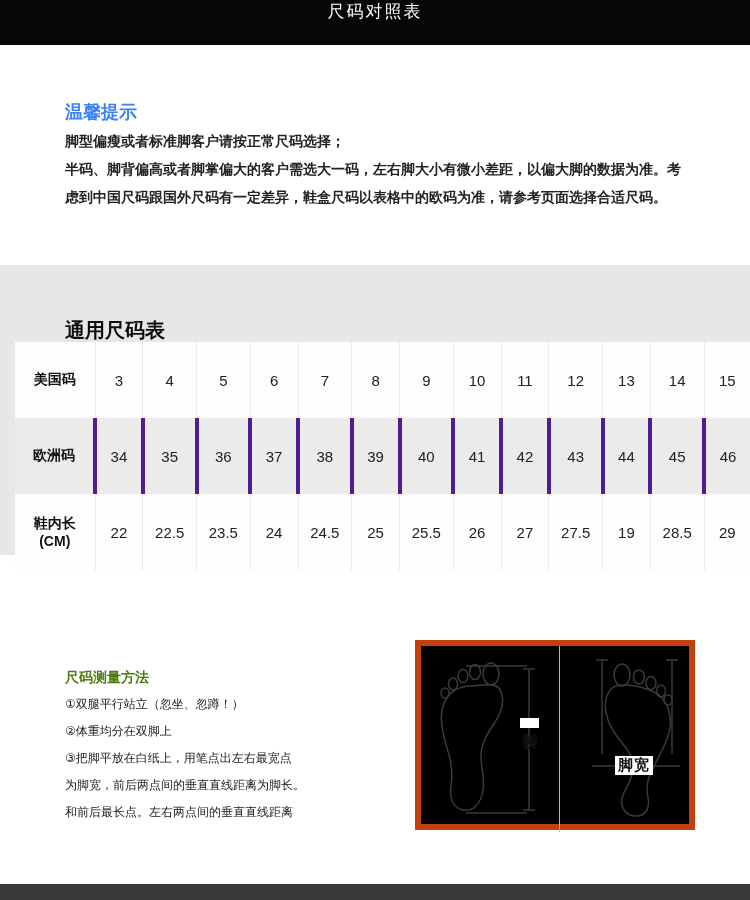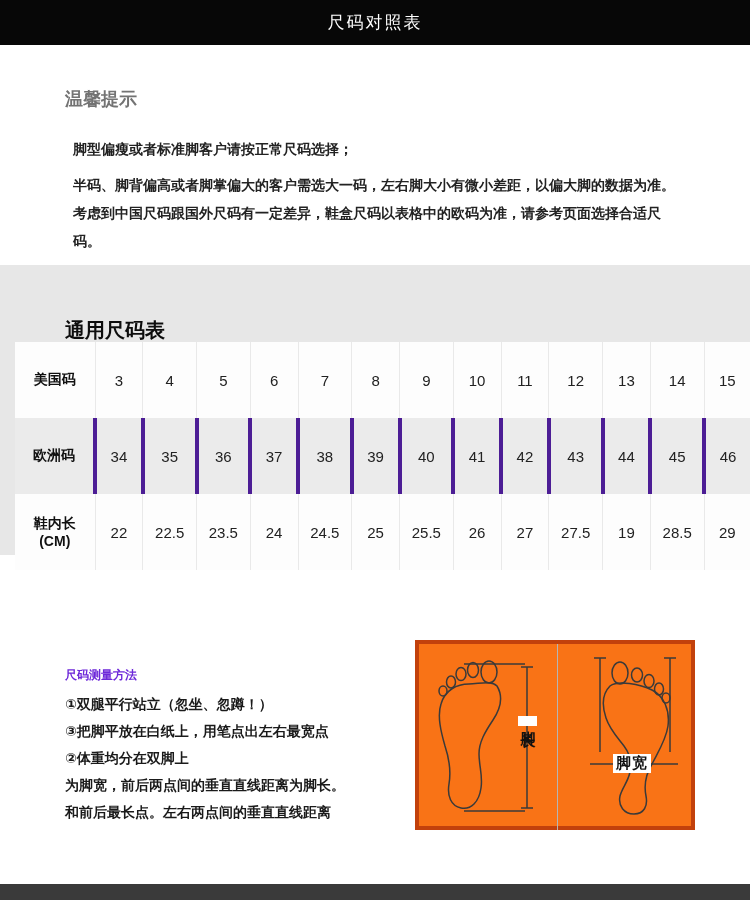--- a/index.html
+++ b/index.html
@@ -3,45 +3,45 @@
 <meta charset="utf-8">
 <style>
   html,body{margin:0;padding:0;background:#fff;}
   .page{
     position:relative;width:750px;height:900px;overflow:hidden;background:#fff;
     font-family:"Liberation Sans","DejaVu Sans",sans-serif;color:#1a1a1a;
   }
   
   .header-bar{
     position:absolute;left:0;top:0;width:750px;height:45px;background:#070707;
-    display:flex;align-items:center;justify-content:center;
+    display:flex;justify-content:center;
   }
   .header-title{color:#fff;font-size:17px;letter-spacing:2px;font-weight:500;}
   
-  .tips-heading{position:absolute;left:65px;top:72px;font-size:18px;font-weight:700;color:#737373;}
+  .tips-heading{position:absolute;left:65px;top:85px;font-size:18px;font-weight:700;color:#3b82f6;}
   .tips-body{position:absolute;left:65px;top:127px;width:624px;font-size:14px;line-height:28px;font-weight:600;color:#222;}
-  .tips-body p{margin:8px;}
+  .tips-body p{margin:0;}
   
   .gray-band{position:absolute;left:0;top:265px;width:750px;height:290px;background:#e7e7e7;}
   .table-heading{position:absolute;left:65px;top:35px;font-size:20px;font-weight:700;color:#0d0d0d;}
   .size-table{position:absolute;left:15px;top:77px;border-collapse:collapse;table-layout:fixed;}
   .size-table td{height:60px;text-align:center;vertical-align:middle;padding:8px;}
   .size-table td.label-cell{width:115px;font-size:14px;font-weight:600;color:#111;}
   .size-table td.num-cell{width:46px;font-size:15px;color:#222;}
   .size-table tr.stripe-white td{background:#fdfdfd;border-right:1px solid #e9e9e9;}
   .size-table tr.stripe-gray td{background:#ebebeb;border-right:4px solid #4c1d95;}
   .size-table tr td:last-child{border-right:none;}
   
-  .measure-heading{position:absolute;left:65px;top:657px;font-size:12px;font-weight:700;color:#6d28d9;}
-  .measure-lines{position:absolute;left:65px;top:691px;width:340px;font-size:14px;line-height:27px;font-weight:700;color:#1a1a1a;}
+  .measure-heading{position:absolute;left:65px;top:657px;font-size:14px;font-weight:700;color:#4d7c0f;}
+  .measure-lines{position:absolute;left:65px;top:691px;width:340px;font-size:12px;line-height:27px;font-weight:400;color:#1a1a1a;}
   .measure-lines div{white-space:nowrap;}
   
   .diagram-box{
-    position:absolute;left:415px;top:640px;width:280px;height:190px;background:#f97316;
-    border:4px solid #c2410c;box-sizing:border-box;
+    position:absolute;left:415px;top:640px;width:280px;height:190px;background:#000000;
+    border:6px solid #c2410c;box-sizing:border-box;
   }
   .diagram-half{position:absolute;top:0;width:138px;height:186px;}
   .diagram-half.left{left:0;}
   .diagram-half.right{left:138px;border-left:1px solid #b5b5b5;}
   .diagram-half svg{display:block;}
   .foot-length-label{
     position:absolute;left:99px;top:72px;writing-mode:vertical-rl;text-orientation:upright;
     font-size:15px;font-weight:700;background:#fff;padding:3px 0;color:#111;letter-spacing:2px;
   }
   .foot-width-label{
@@ -118,22 +118,22 @@
             <td class="num-cell">28.5</td>
             <td class="num-cell">29</td>
           </tr>
         </tbody>
     </table>
   </div>
 
   <h2 class="measure-heading">尺码测量方法</h2>
   <div class="measure-lines" id="measure-lines">
       <div>①双腿平行站立（忽坐、忽蹲！）</div>
+      <div>②体重均分在双脚上</div>
       <div>③把脚平放在白纸上，用笔点出左右最宽点</div>
-      <div>②体重均分在双脚上</div>
       <div>为脚宽，前后两点间的垂直直线距离为脚长。</div>
       <div>和前后最长点。左右两点间的垂直直线距离</div>
     </div>
 
   <div class="diagram-box">
     <div class="diagram-half left">
       <svg width="138" height="186" viewBox="0 0 138 186">
         <g stroke="#3a3a3a" stroke-width="1.5" fill="none">
 
           <ellipse cx="70" cy="28" rx="8" ry="11"></ellipse>

